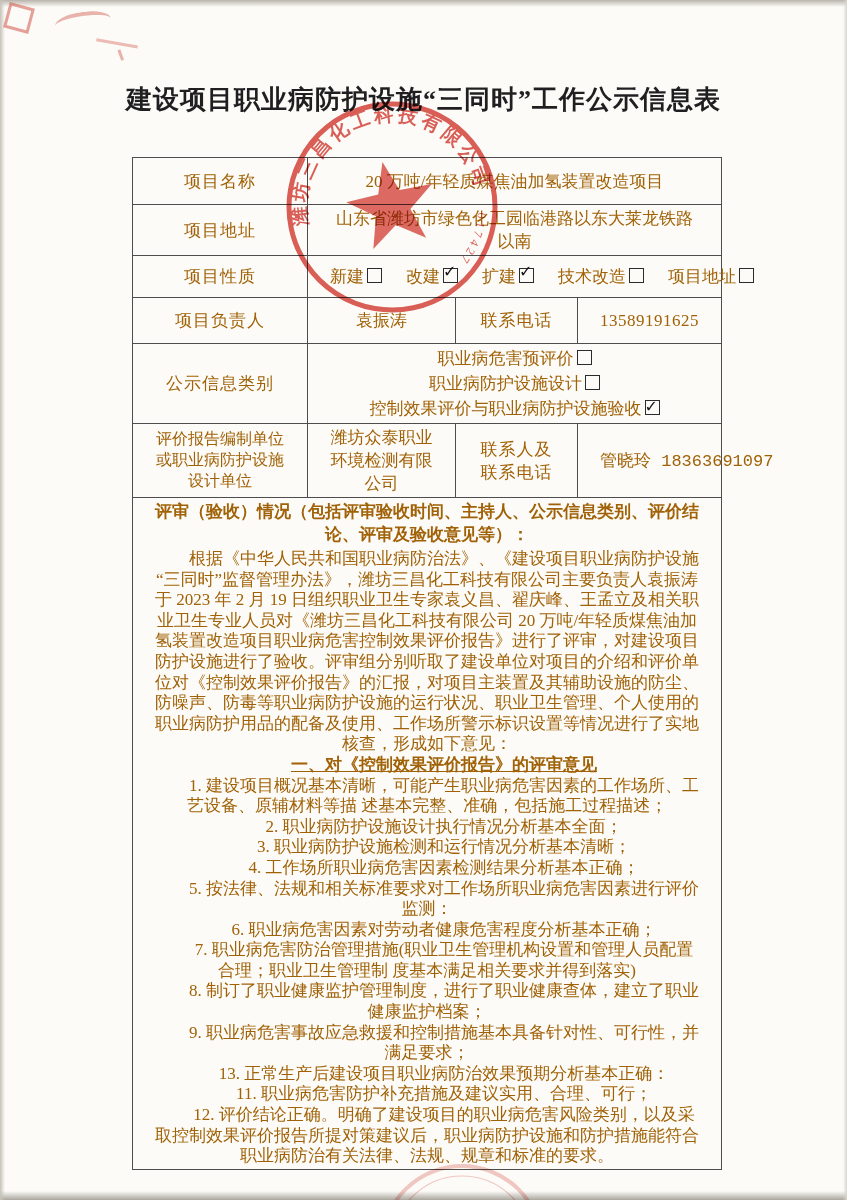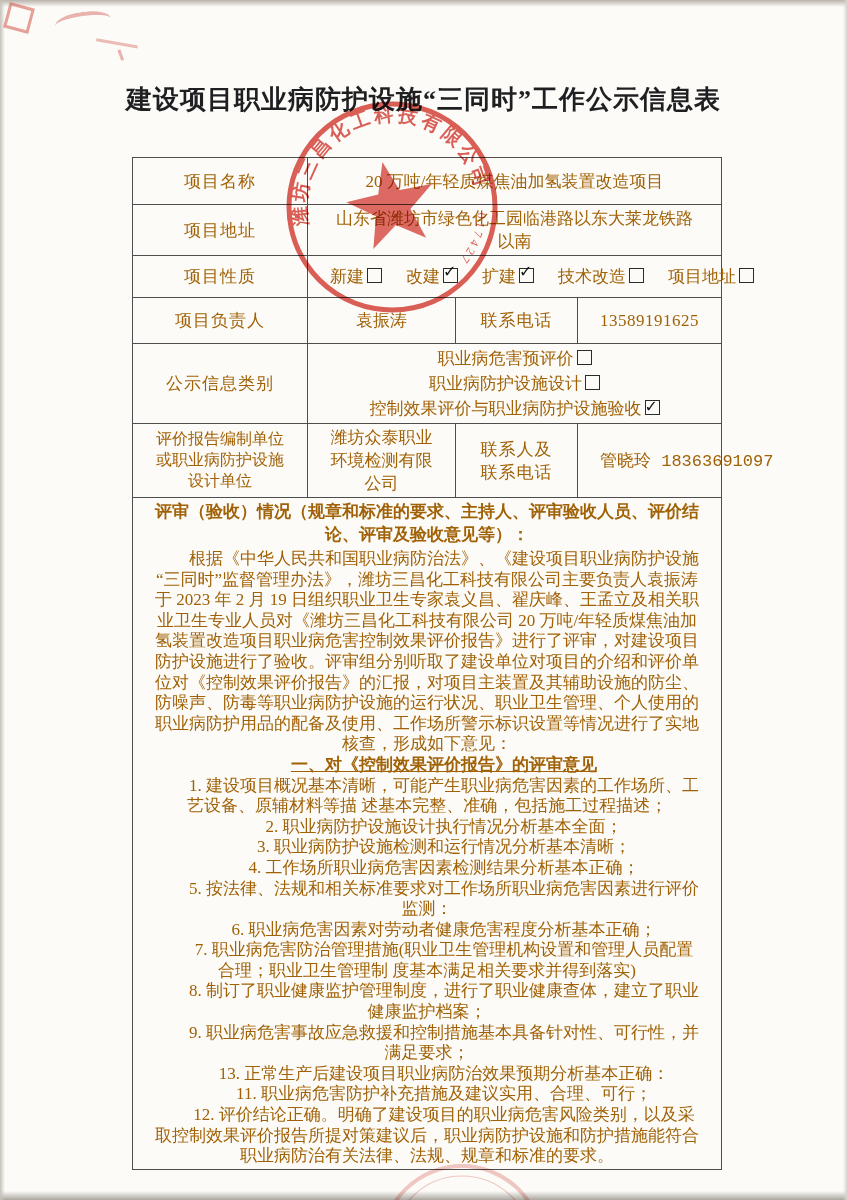--- a/index.html
+++ b/index.html
@@ -139,21 +139,21 @@
 
     <tr style="height:68px">
       <td class="lbl" style="font-size:16px;letter-spacing:0;margin-left:16px;">评价报告编制单位或职业病防护设施设计单位</td>
       <td>潍坊众泰职业环境检测有限公司</td>
       <td class="lbl">联系人及联系电话</td>
       <td class="contact-val">管晓玲 18363691097</td>
     </tr>
 
     <tr>
       <td colspan="4" class="review-cell">
-        <p class="head">评审（验收）情况（规章和标准的要求、主持人、评审验收人员、评价结论、评审及验收意见等）：</p>
+        <p class="head">评审（验收）情况（包括评审验收时间、主持人、公示信息类别、评价结论、评审及验收意见等）：</p>
         <p>根据《中华人民共和国职业病防治法》、《建设项目职业病防护设施“三同时”监督管理办法》，潍坊三昌化工科技有限公司主要负责人袁振涛于 2023 年 2 月 19 日组织职业卫生专家袁义昌、翟庆峰、王孟立及相关职业卫生专业人员对《潍坊三昌化工科技有限公司 20 万吨/年轻质煤焦油加氢装置改造项目职业病危害控制效果评价报告》进行了评审，对建设项目防护设施进行了验收。评审组分别听取了建设单位对项目的介绍和评价单位对《控制效果评价报告》的汇报，对项目主装置及其辅助设施的防尘、防噪声、防毒等职业病防护设施的运行状况、职业卫生管理、个人使用的职业病防护用品的配备及使用、工作场所警示标识设置等情况进行了实地核查，形成如下意见：</p>
         <p class="sec">一、对《控制效果评价报告》的评审意见</p>
         <p>1. 建设项目概况基本清晰，可能产生职业病危害因素的工作场所、工艺设备、原辅材料等描 述基本完整、准确，包括施工过程描述；</p>
         <p>2. 职业病防护设施设计执行情况分析基本全面；</p>
         <p>3. 职业病防护设施检测和运行情况分析基本清晰；</p>
         <p>4. 工作场所职业病危害因素检测结果分析基本正确；</p>
         <p>5. 按法律、法规和相关标准要求对工作场所职业病危害因素进行评价监测：</p>
         <p>6. 职业病危害因素对劳动者健康危害程度分析基本正确；</p>
         <p>7. 职业病危害防治管理措施(职业卫生管理机构设置和管理人员配置合理；职业卫生管理制 度基本满足相关要求并得到落实)</p>
         <p>8. 制订了职业健康监护管理制度，进行了职业健康查体，建立了职业健康监护档案；</p>

